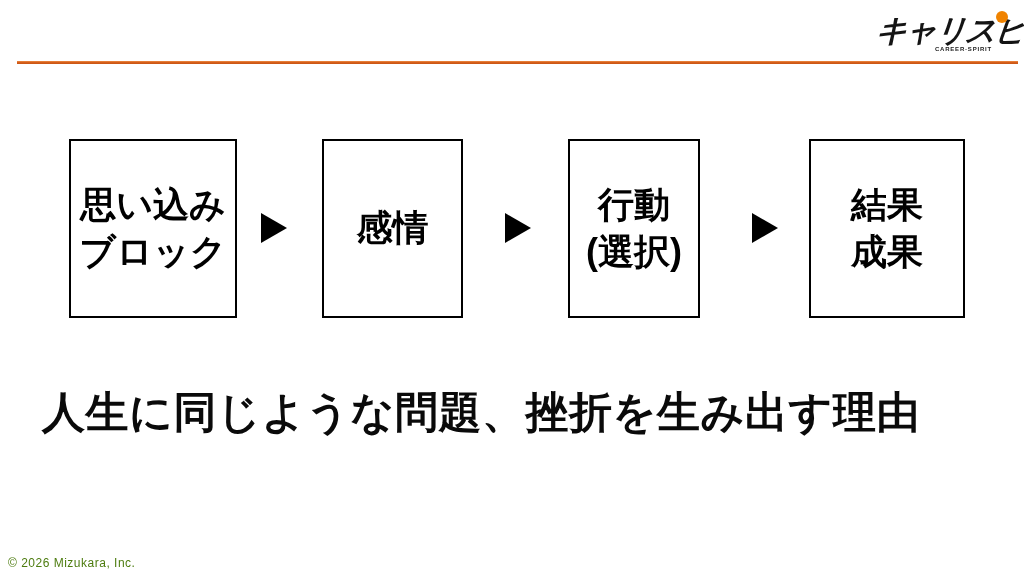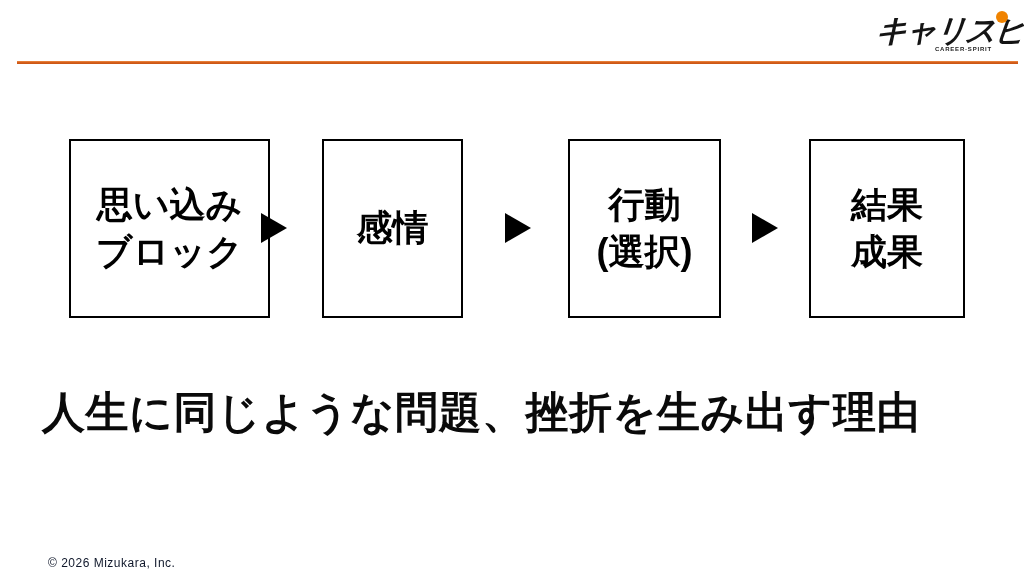--- a/index.html
+++ b/index.html
@@ -82,23 +82,23 @@
     align-items: center;
     text-align: center;
   }
   .flow-box .line {
     font-size: 36px;
     font-weight: bold;
     color: #000;
     line-height: 1.28;
     white-space: nowrap;
   }
-  .box-1 { left: 69px;  width: 201px; }
+  .box-1 { left: 69px;  width: 168px; }
   .box-2 { left: 322px; width: 141px; }
-  .box-3 { left: 568px; width: 153px; }
+  .box-3 { left: 568px; width: 132px; }
   .box-4 { left: 809px; width: 156px; }
   .flow-arrow {
     position: absolute;
     top: 213px;
     width: 0;
     height: 0;
     border-top: 15px solid transparent;
     border-bottom: 15px solid transparent;
     border-left: 26px solid #000;
   }
@@ -113,23 +113,22 @@
     font-weight: bold;
     color: #0a0a0a;
     white-space: nowrap;
     letter-spacing: 0.5px;
   }
   .copyright {
     position: absolute;
     left: 8px;
     top: 556px;
     font-size: 12px;
-    color: #0f172a;
+    color: #4d7c0f;
     letter-spacing: 0.5px;
-    margin-left: 40px;
   }
 </style>
 </head>
 <body>
 
 <div class="slide">
 
 
   <div class="logo">
     <span class="logo-text">キャリスピ</span>

